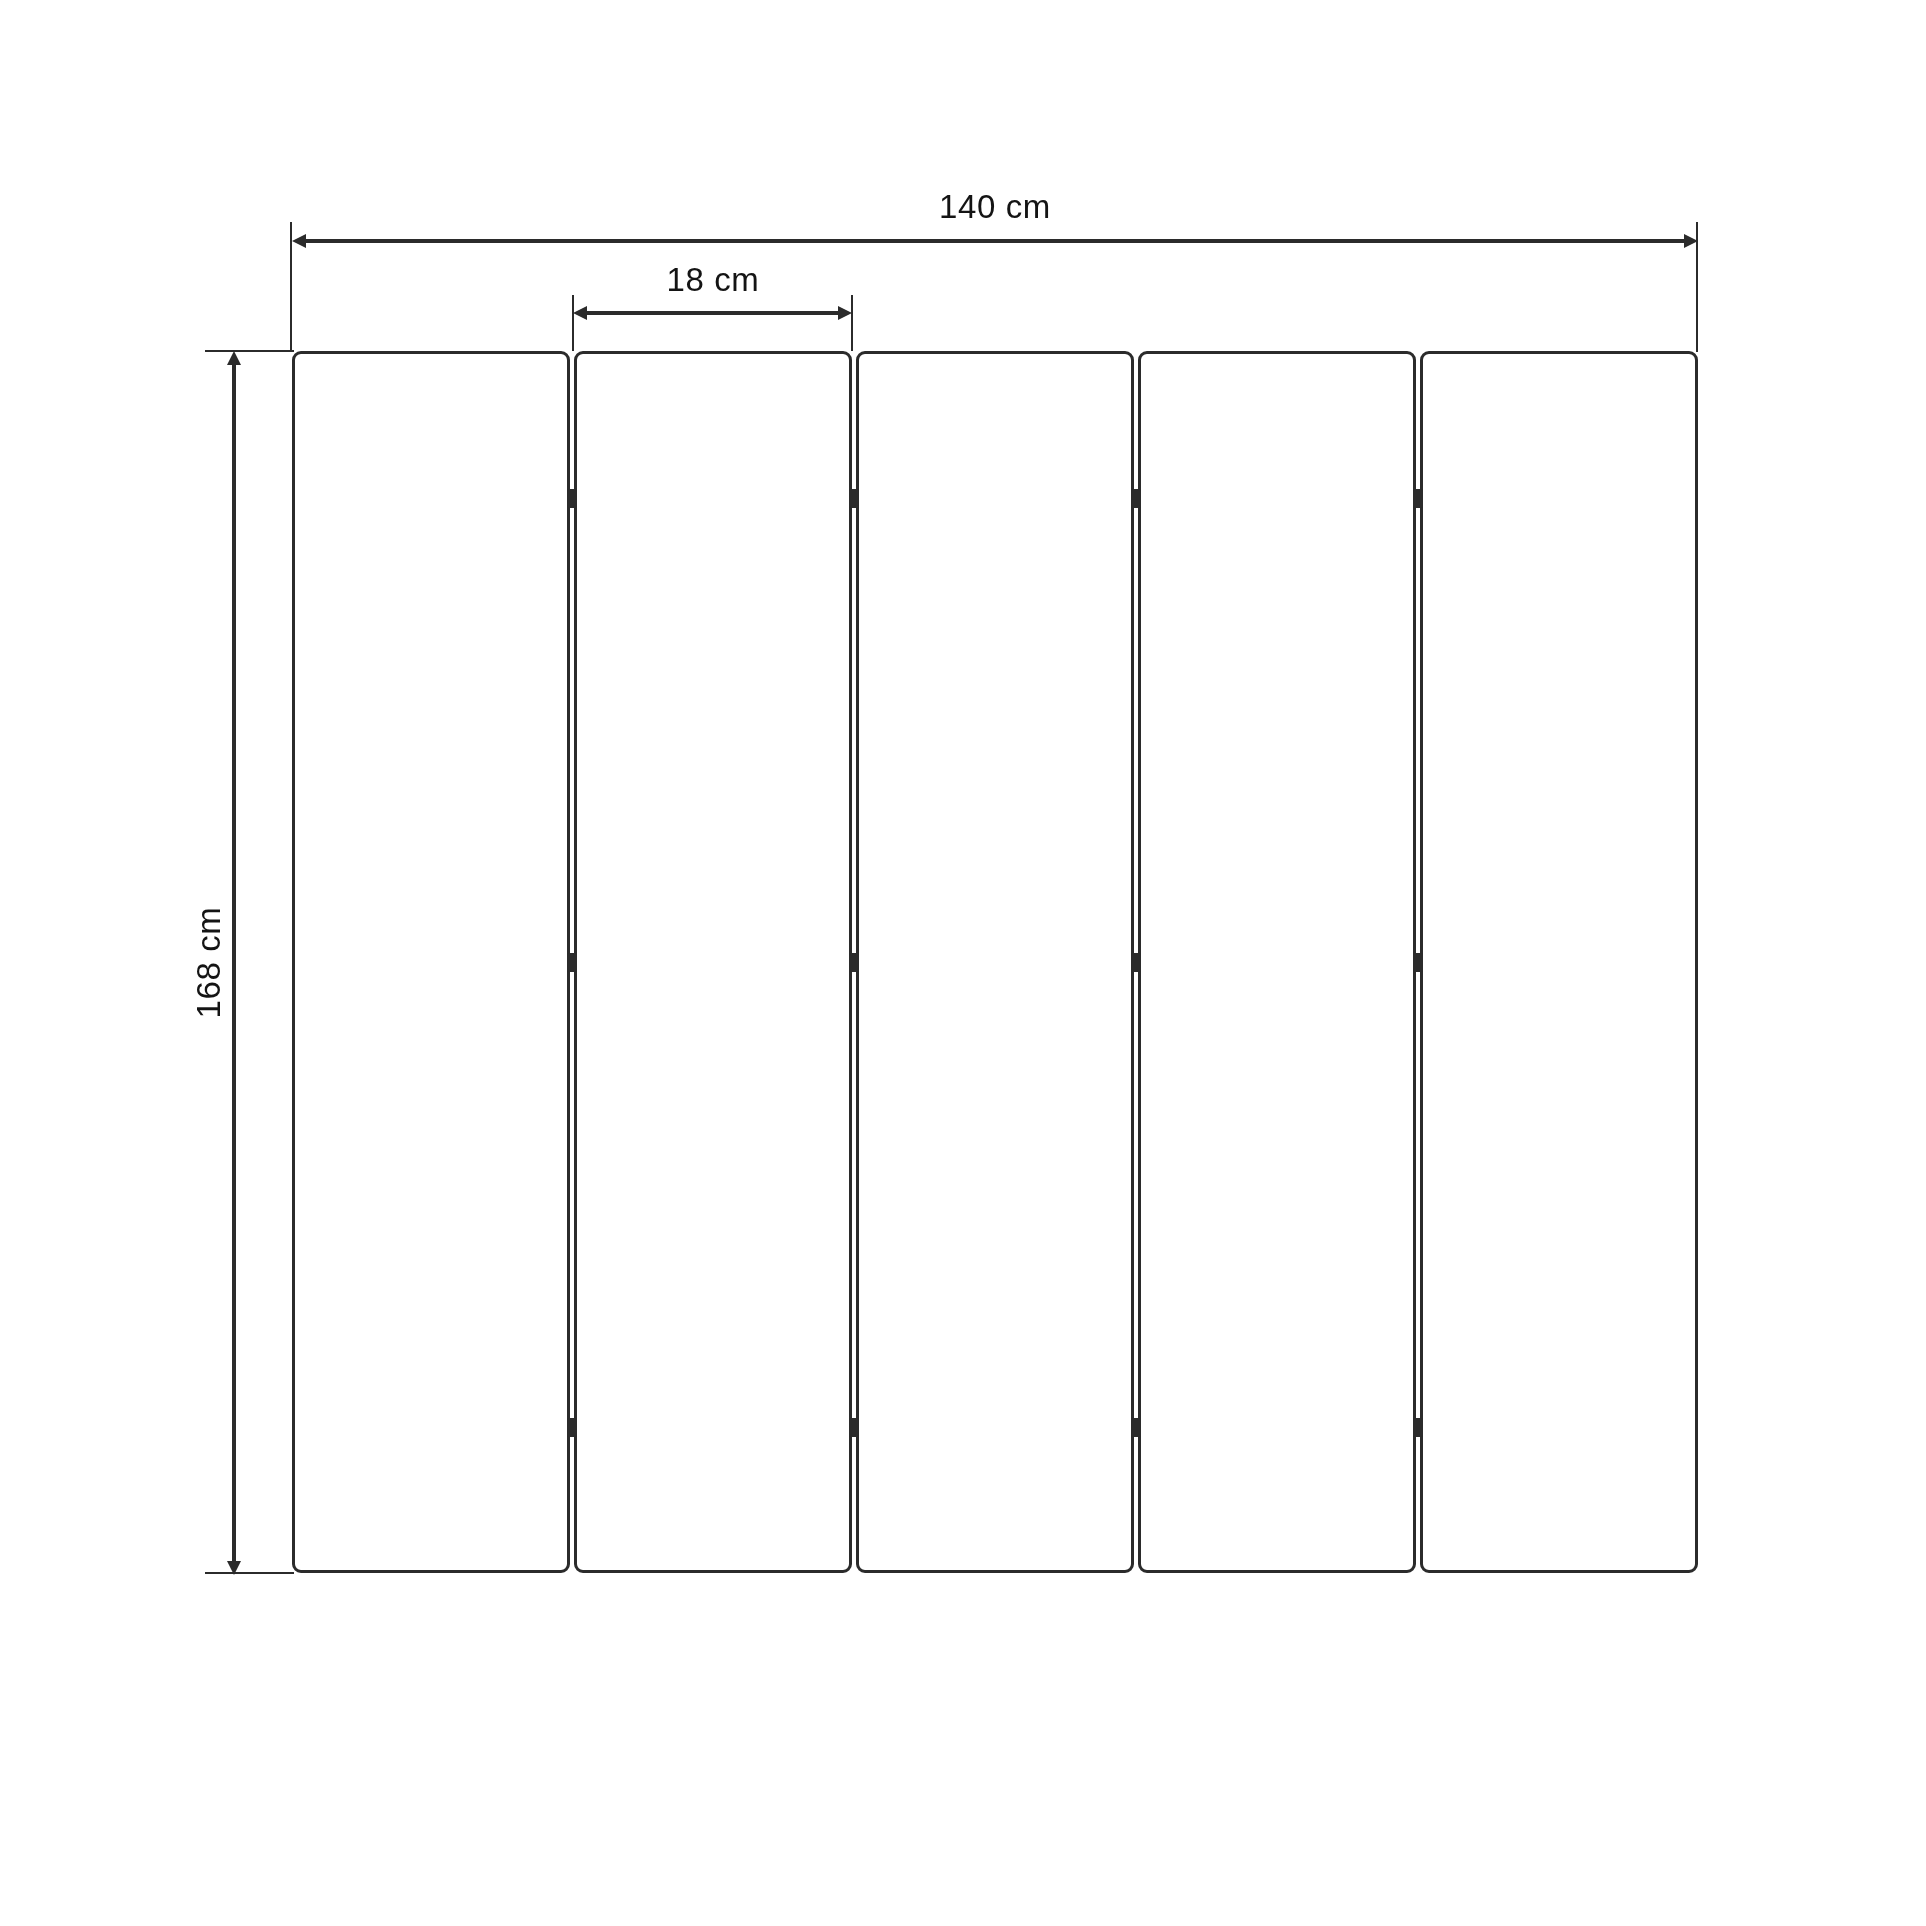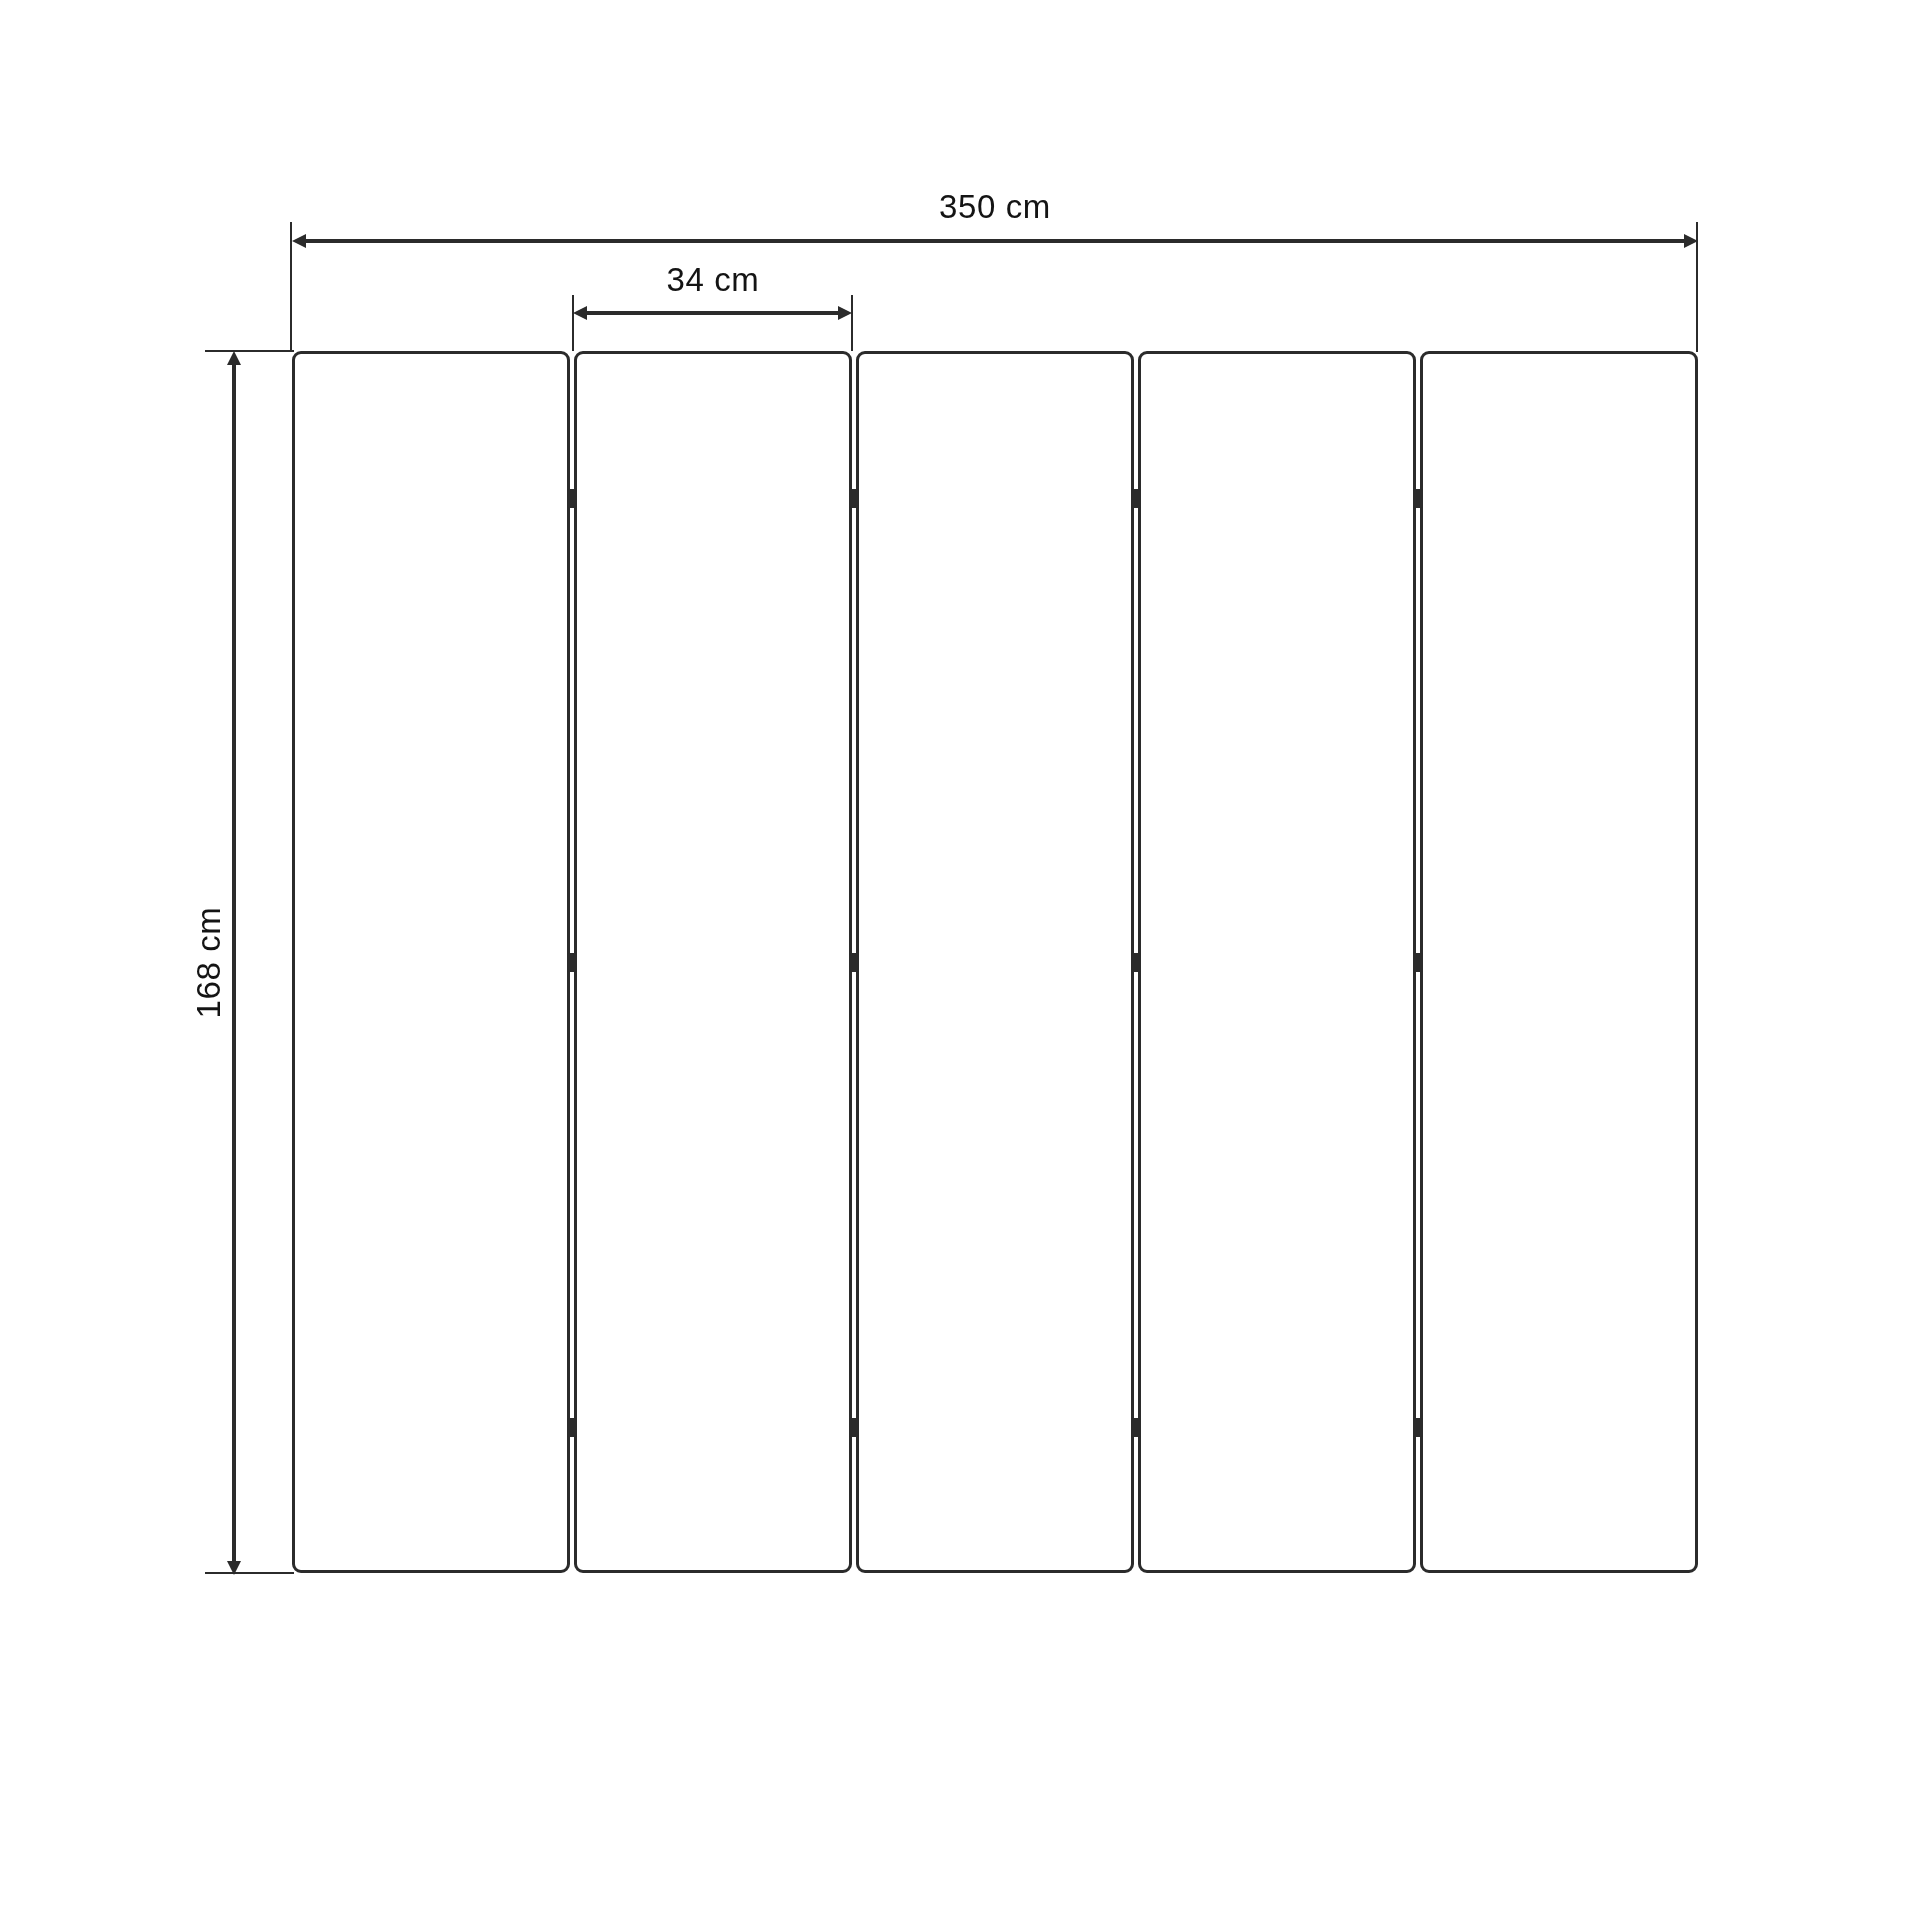--- a/index.html
+++ b/index.html
@@ -101,30 +101,30 @@
   <div class="hinge" style="left:1413px; top:489px;"></div>
   <div class="hinge" style="left:1413px; top:953px;"></div>
   <div class="hinge" style="left:1413px; top:1418px;"></div>
 
   <div>
     <div class="ext-v" style="left:290px;  top:222px; height:130px;"></div>
     <div class="ext-v" style="left:1696px; top:222px; height:130px;"></div>
     <div class="dim-line-h" style="left:302px; top:239px; width:1387px;"></div>
     <div class="arr arr-left" style="left:292px;  top:234px;"></div>
     <div class="arr arr-right" style="left:1684px; top:234px;"></div>
-    <div class="dim-label" style="left:292px; top:190px; width:1406px;">350 cm</div>
+    <div class="dim-label" style="left:292px; top:190px; width:1406px;">140 cm</div>
   </div>
 
   <div>
     <div class="ext-v" style="left:572px;  top:295px; height:56px;"></div>
     <div class="ext-v" style="left:851px; top:295px; height:56px;"></div>
     <div class="dim-line-h" style="left:583px; top:311px; width:259px;"></div>
     <div class="arr arr-left" style="left:573px;  top:306px;"></div>
     <div class="arr arr-right" style="left:838px; top:306px;"></div>
-    <div class="dim-label" style="left:574px; top:263px; width:278px;">34 cm</div>
+    <div class="dim-label" style="left:574px; top:263px; width:278px;">18 cm</div>
   </div>
 
   <div>
     <div class="ext-h" style="left:205px; top:350px;  width:89px;"></div>
     <div class="ext-h" style="left:205px; top:1572px; width:89px;"></div>
     <div class="dim-line-v" style="left:232px; top:360px; height:1207px;"></div>
     <div class="arr arr-up" style="left:227px; top:351px;"></div>
     <div class="arr arr-down" style="left:227px; top:1561px;"></div>
     <div class="dim-label dim-label-rotated" style="left:112px; top:946px; width:193px; height:33px;">168 cm</div>
   </div>

